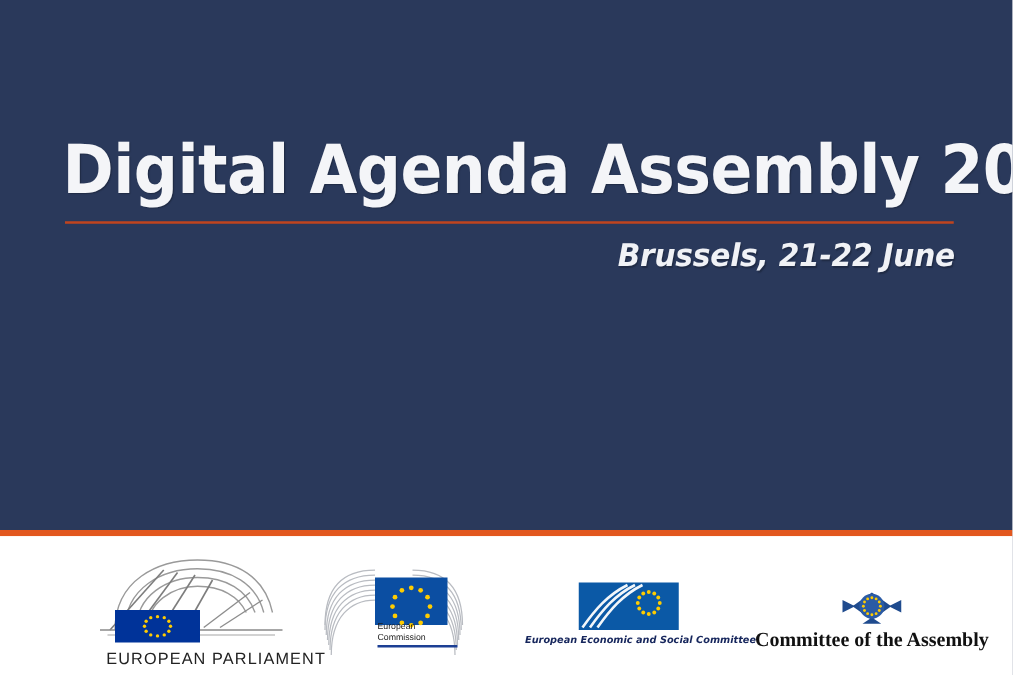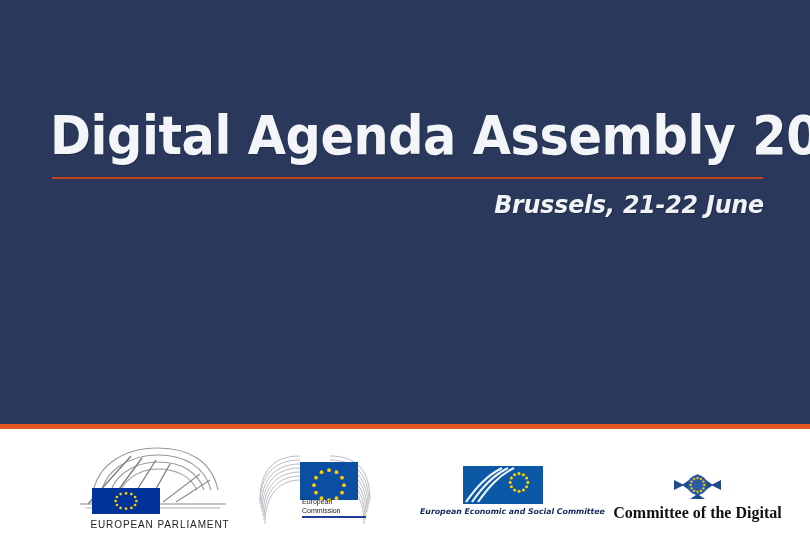--- a/index.html
+++ b/index.html
@@ -108,21 +108,21 @@
 
   
   #logo-ep { left: 30px; top: 10px; width: 220px; height: 90px; }
   #logo-ep .ep-caption {
     position: absolute;
     left: 55px;
     top: 77px;
     width: 150px;
     text-align: center;
     font-family: "Liberation Sans", sans-serif;
-    font-size: 10px;
+    font-size: 13px;
     font-weight: normal;
     letter-spacing: 0.9px;
     color: #222222;
     white-space: nowrap;
   }
 
   
   #logo-ec { left: 258px; top: 22px; width: 130px; height: 78px; }
   #logo-ec .ec-caption {
     position: absolute;
@@ -334,17 +334,17 @@
           <circle cx="103.4" cy="20.4" r="1.15"></circle>
           <circle cx="100.9" cy="22.9" r="1.15"></circle>
           <circle cx="97.5" cy="23.8" r="1.15"></circle>
           <circle cx="94.1" cy="22.9" r="1.15"></circle>
           <circle cx="91.6" cy="20.4" r="1.15"></circle>
           <circle cx="90.7" cy="17" r="1.15"></circle>
           <circle cx="91.6" cy="13.6" r="1.15"></circle>
           <circle cx="94.1" cy="11.1" r="1.15"></circle>
         </g>
       </svg>
-      <div class="cor-title">Committee of the Digital</div>
+      <div class="cor-title">Committee of the Assembly</div>
     </div>
 
   </div>
 </div>
 
 </body></html>

